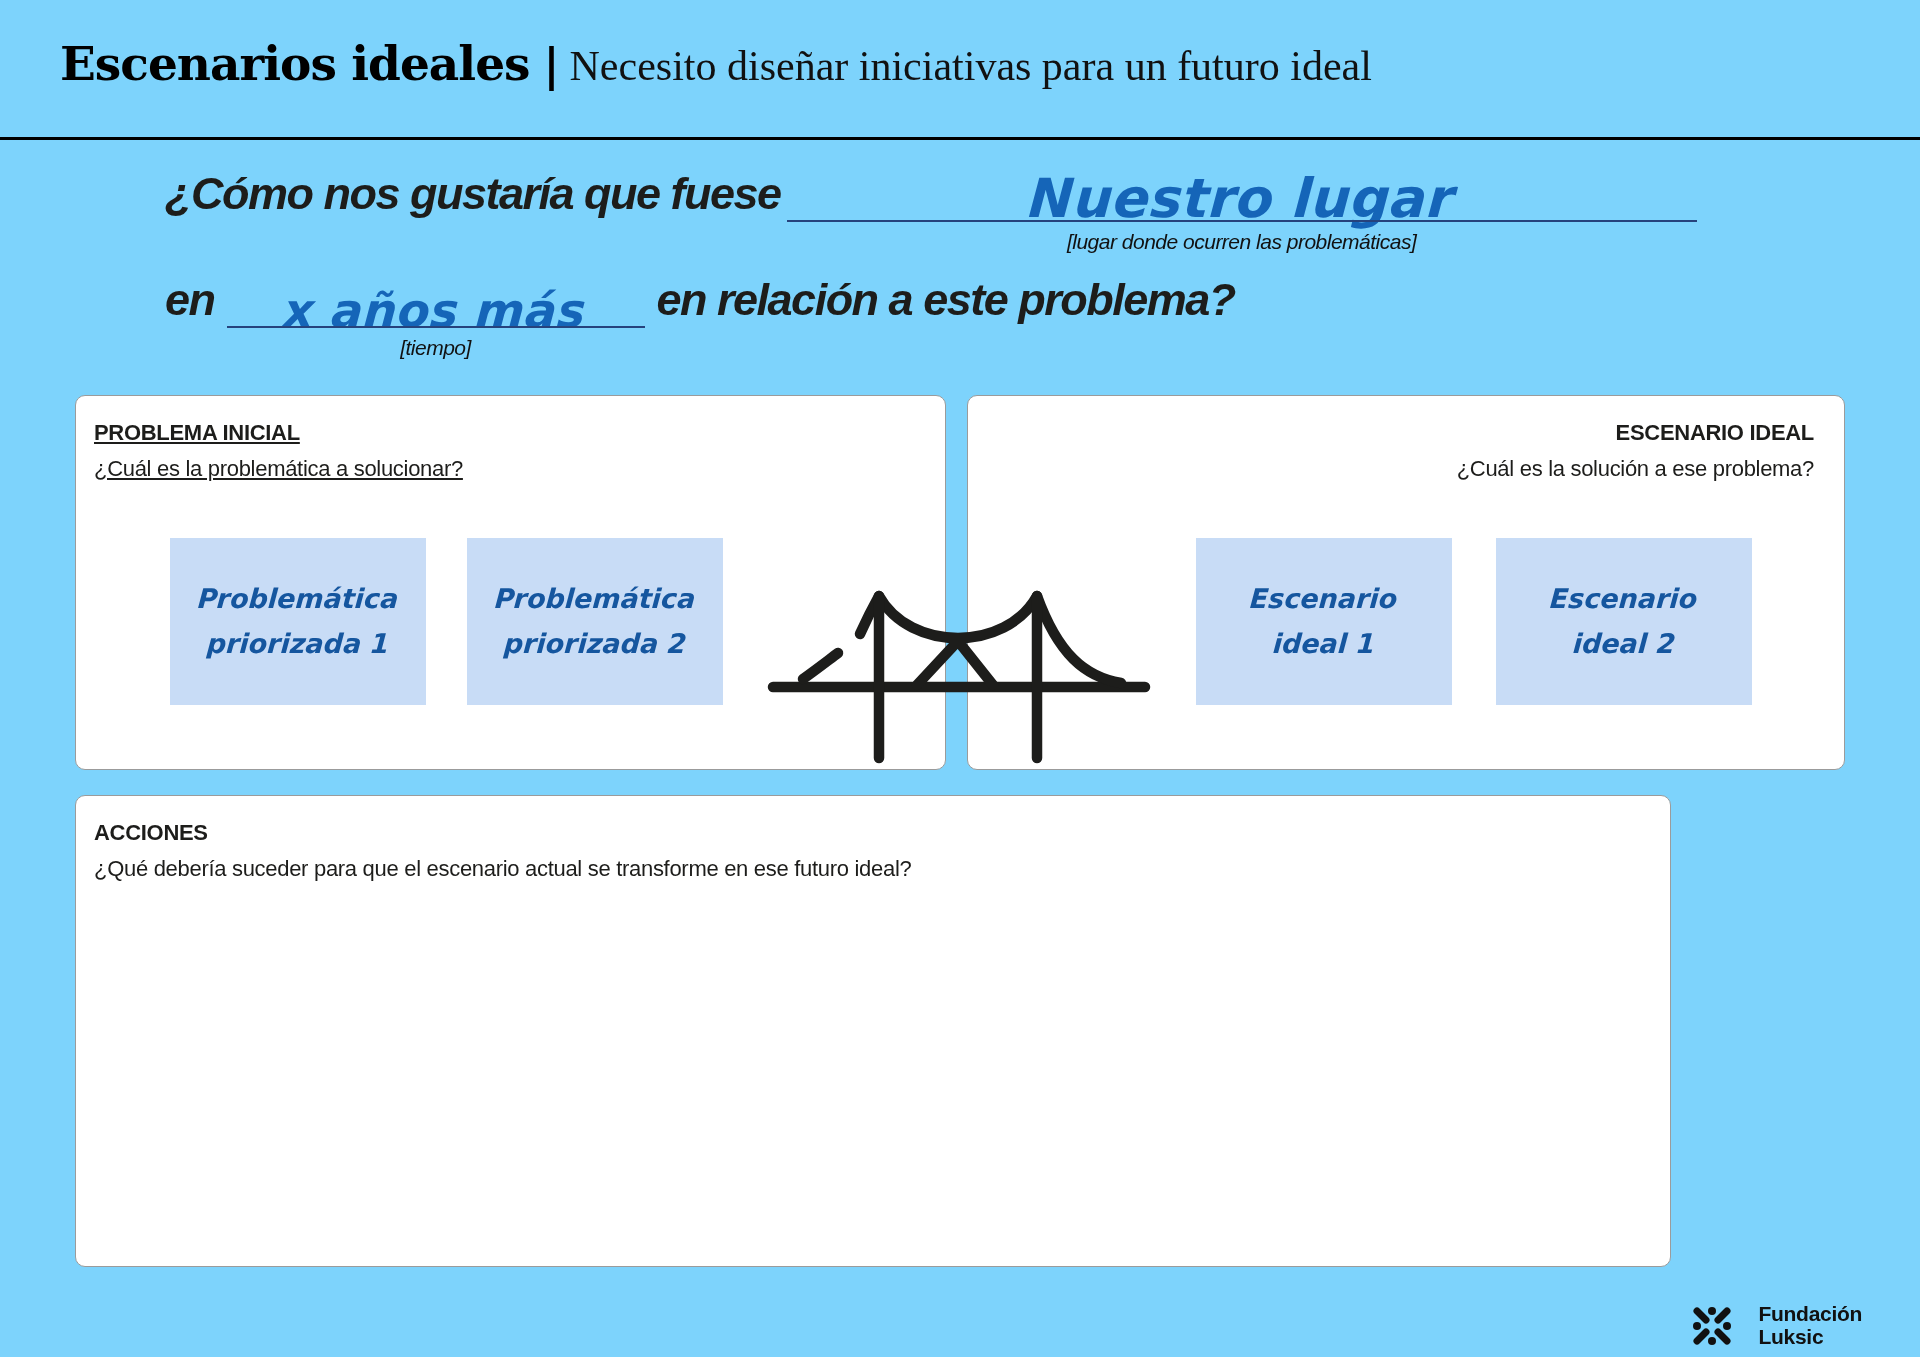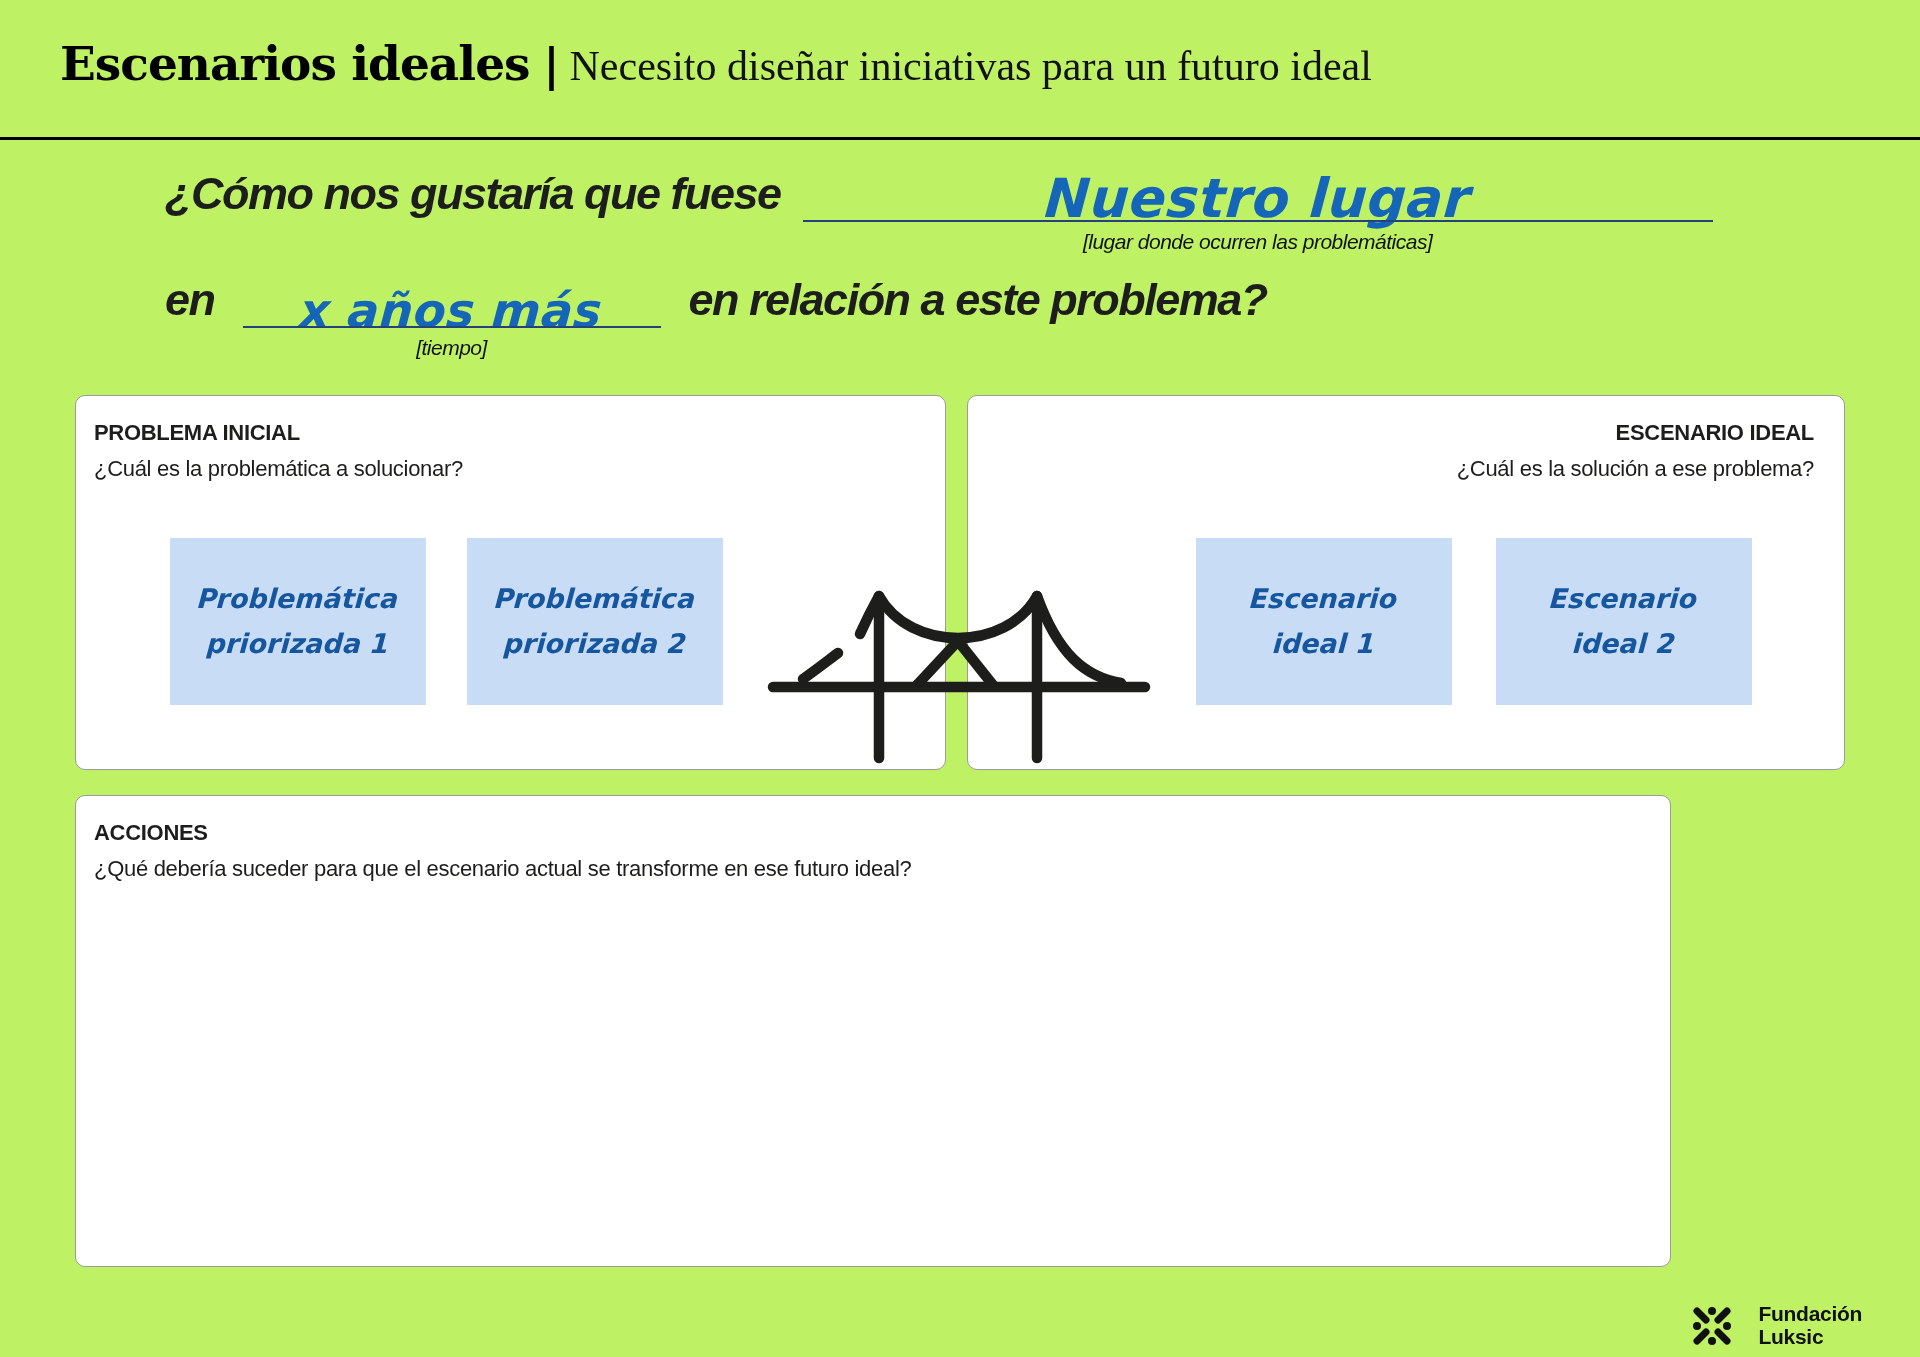--- a/index.html
+++ b/index.html
@@ -1,38 +1,38 @@
 <!DOCTYPE html>
 <html><head>
 <meta charset="utf-8">
 <style>
   * { margin:0; padding:0; box-sizing:border-box; }
   html,body { background:#ffffff; }
   .page {
-    position:relative; width:1920px; height:1357px; background:#bef264;
+    position:relative; width:1920px; height:1357px; background:#7dd3fc;
     font-family:"Liberation Sans", sans-serif; color:#1d1d1b; overflow:hidden;
   }
 
   
   .header { position:absolute; left:60px; top:36px; white-space:nowrap; }
   .header .title {
     font-family:"DejaVu Serif", serif; font-weight:bold; font-size:47px;
     letter-spacing:-1px; color:#000;
   }
   .header .sep {
     font-family:"DejaVu Serif", serif; font-weight:bold; font-size:44px;
     margin:0 10px 0 14px; color:#000;
   }
   .header .subtitle {
     font-family:"Liberation Serif", serif; font-size:42px; color:#111;
   }
   .top-rule { position:absolute; left:0; top:137px; width:1920px; height:3px; background:#000; }
 
   
-  .qline { position:absolute; display:flex; align-items:flex-end;gap:16px; }
+  .qline { position:absolute; display:flex; align-items:flex-end; }
   .qline1 { left:165px; top:168px; }
   .qline2 { left:165px; top:274px; }
   .qtext {
     font-style:italic; font-weight:bold; font-size:45px; letter-spacing:-1.5px;
     color:#1d1d1b; padding-bottom:8px; white-space:nowrap;
   }
   .blank { position:relative; text-align:center; }
   .blank1 { width:910px; margin-left:6px; }
   .blank2 { width:418px; margin:0 12px; }
   .blank .rule { position:absolute; left:0; right:0; bottom:6px; height:2.5px; background:#26427c; }
@@ -44,21 +44,21 @@
   .blank1 .hand { font-size:54px; bottom:2px; }
   .blank2 .hand { font-size:47px; bottom:0px; }
   .blank .caption {
     position:absolute; top:100%; left:0; right:0; margin-top:2px;
     font-style:italic; font-size:21px; font-weight:normal; color:#111;
     letter-spacing:-0.5px; text-align:center; white-space:nowrap;
   }
 
   
   .panel { position:absolute; background:#fff; border:1.6px solid #9b9b9b; border-radius:10px; }
-  .panel-problema { left:75px;  top:395px; width:871px; height:375px; }
+  .panel-problema { left:75px;  top:395px; width:871px; height:375px;text-decoration:underline; }
   .panel-escenario{ left:967px; top:395px; width:878px; height:375px; }
   .panel-acciones { left:75px;  top:795px; width:1596px; height:472px; }
   .panel-head { padding:24px 30px 0 18px; }
   .panel-head.right { text-align:right; }
   .panel-title { font-weight:bold; font-size:22px; letter-spacing:-0.3px; color:#1d1d1b; }
   .panel-sub { font-size:22px; letter-spacing:-0.3px; color:#1d1d1b; margin-top:10px; }
 
   
   .card {
     position:absolute; width:256px; height:167px; background:#c8dcf6;

